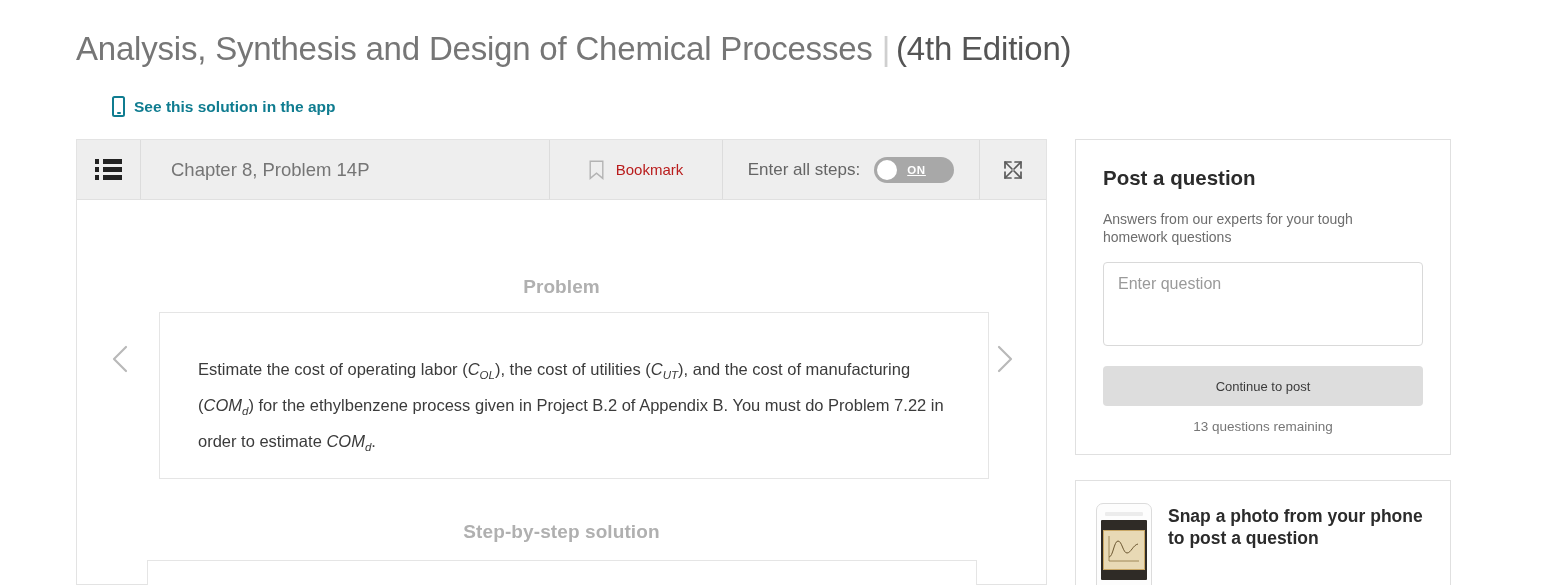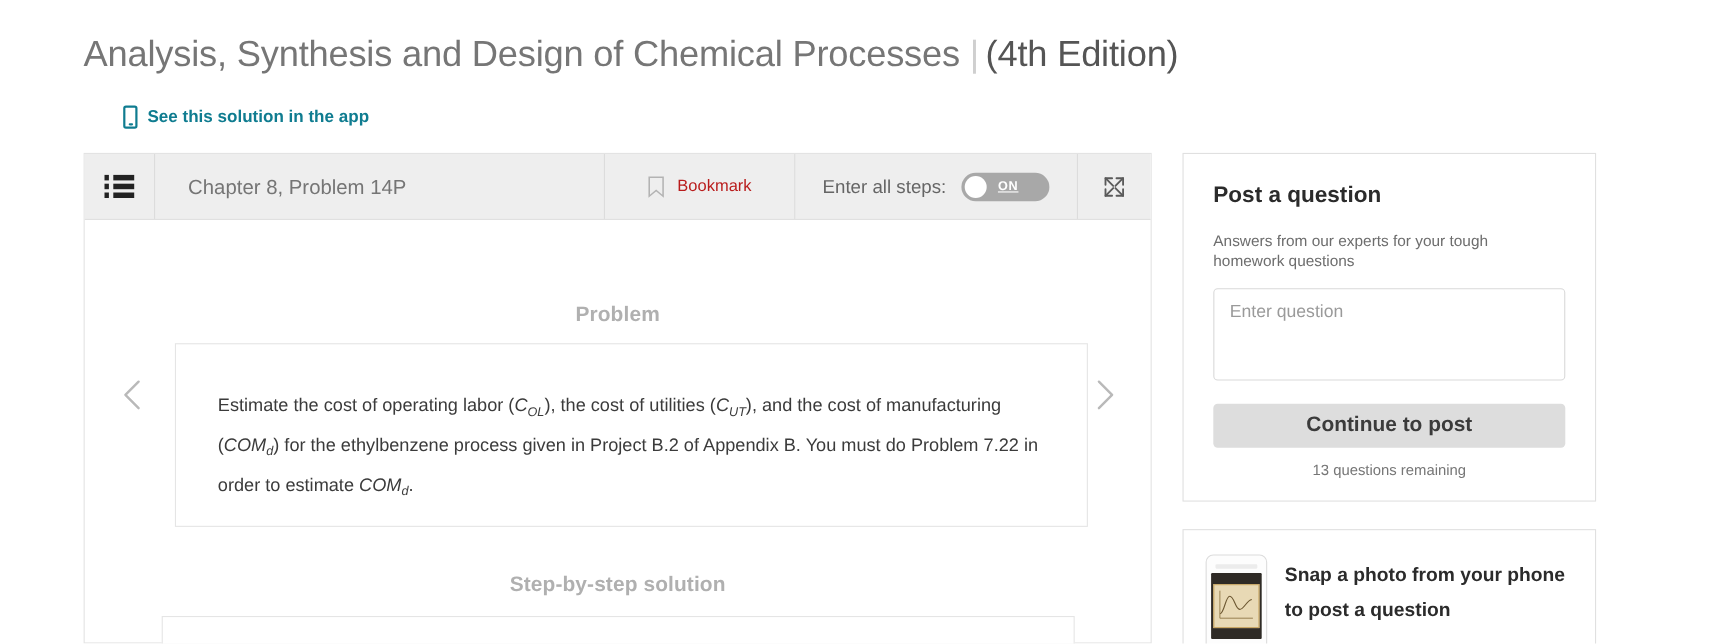--- a/index.html
+++ b/index.html
@@ -117,21 +117,21 @@
   .ask-title{font-size:20.5px;font-weight:700;color:#2b2b2b;margin:0 0 20px 0;}
   .ask-sub{font-size:14px;color:#6d6d6d;line-height:18px;margin:0 0 16px 0;width:290px;}
   .ask-input{
     width:100%;height:84px;border:1px solid #d9d9d9;border-radius:4px;
     box-sizing:border-box;background:#fff;resize:none;outline:none;
     padding:12px 14px;font-family:inherit;font-size:16px;color:#333;
   }
   .ask-input::placeholder{color:#9a9a9a;}
   .ask-btn{
     width:100%;height:40px;margin-top:16px;border:none;border-radius:4px;
-    background:#dddddd;color:#3b3b3b;font-size:19px;font-weight:700;
+    background:#dddddd;color:#3b3b3b;font-size:13px;font-weight:400;
     font-family:inherit;cursor:pointer;
   }
   .ask-note{
     text-align:center;font-size:13.5px;color:#767676;margin-top:13px;
   }
 
   .card-snap{margin-top:25px;padding:22px 24px 22px 20px;display:flex;gap:16px;align-items:flex-start;}
   .phone-thumb{
     flex:0 0 56px;width:56px;height:96px;border:1px solid #dcdcdc;border-radius:7px;
     background:#fdfdfd;box-sizing:border-box;padding:8px 4px;position:relative;
@@ -143,21 +143,21 @@
   }
   .phone-thumb .doc{
     width:40px;height:38px;background:#e8d9b5;border:1px solid #c9a765;
     display:block;position:relative;overflow:hidden;
   }
   .phone-thumb .botbar{
     display:flex;justify-content:space-between;margin:5px 5px 0 5px;
   }
   .phone-thumb .botbar span{width:11px;height:3px;background:#ededed;border-radius:1px;display:block;}
   .snap-text{flex:1 1 auto;padding-top:2px;}
-  .snap-title{font-size:17.5px;font-weight:700;color:#2b2b2b;line-height:32px;width:270px;}
+  .snap-title{font-size:17.5px;font-weight:700;color:#2b2b2b;line-height:22px;width:270px;}
   .snap-sub{font-size:17px;color:#9b9b9b;line-height:22px;margin-top:1px;width:250px;}
 </style>
 </head>
 <body>
 
 <div class="page">
 
   <div class="book-title">
     <span>Analysis, Synthesis and Design of Chemical Processes</span><span class="sep">|</span><span class="edition">(4th Edition)</span>
   </div>

